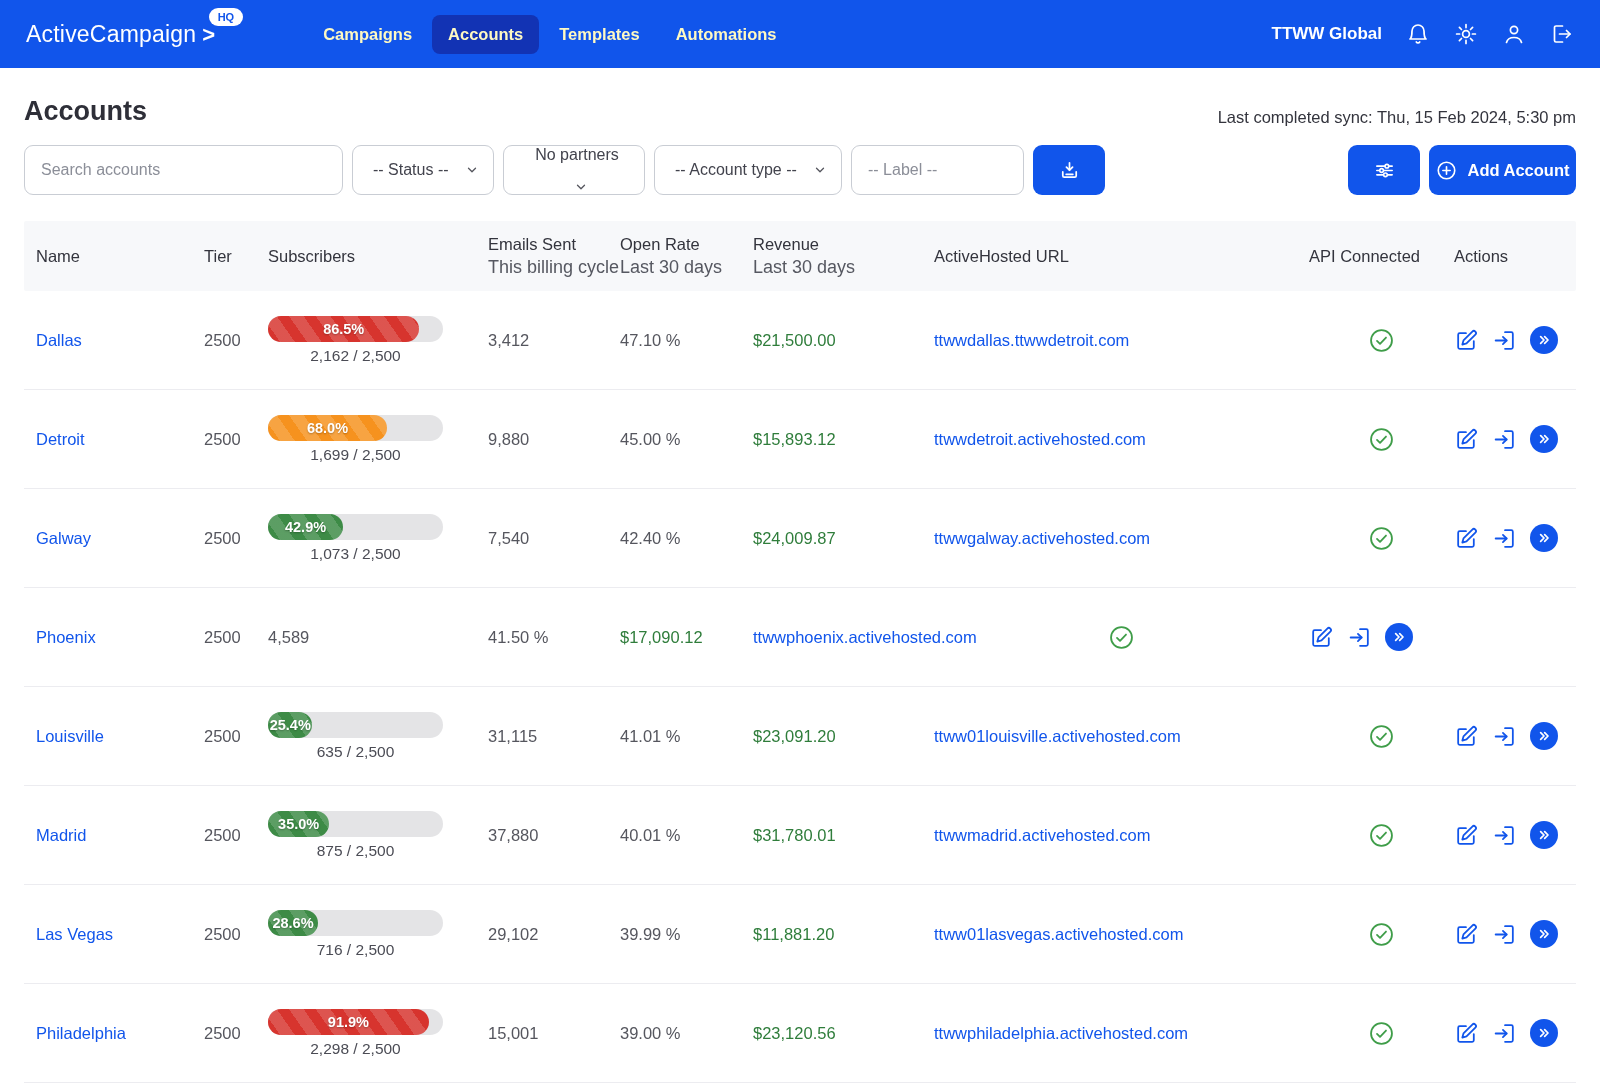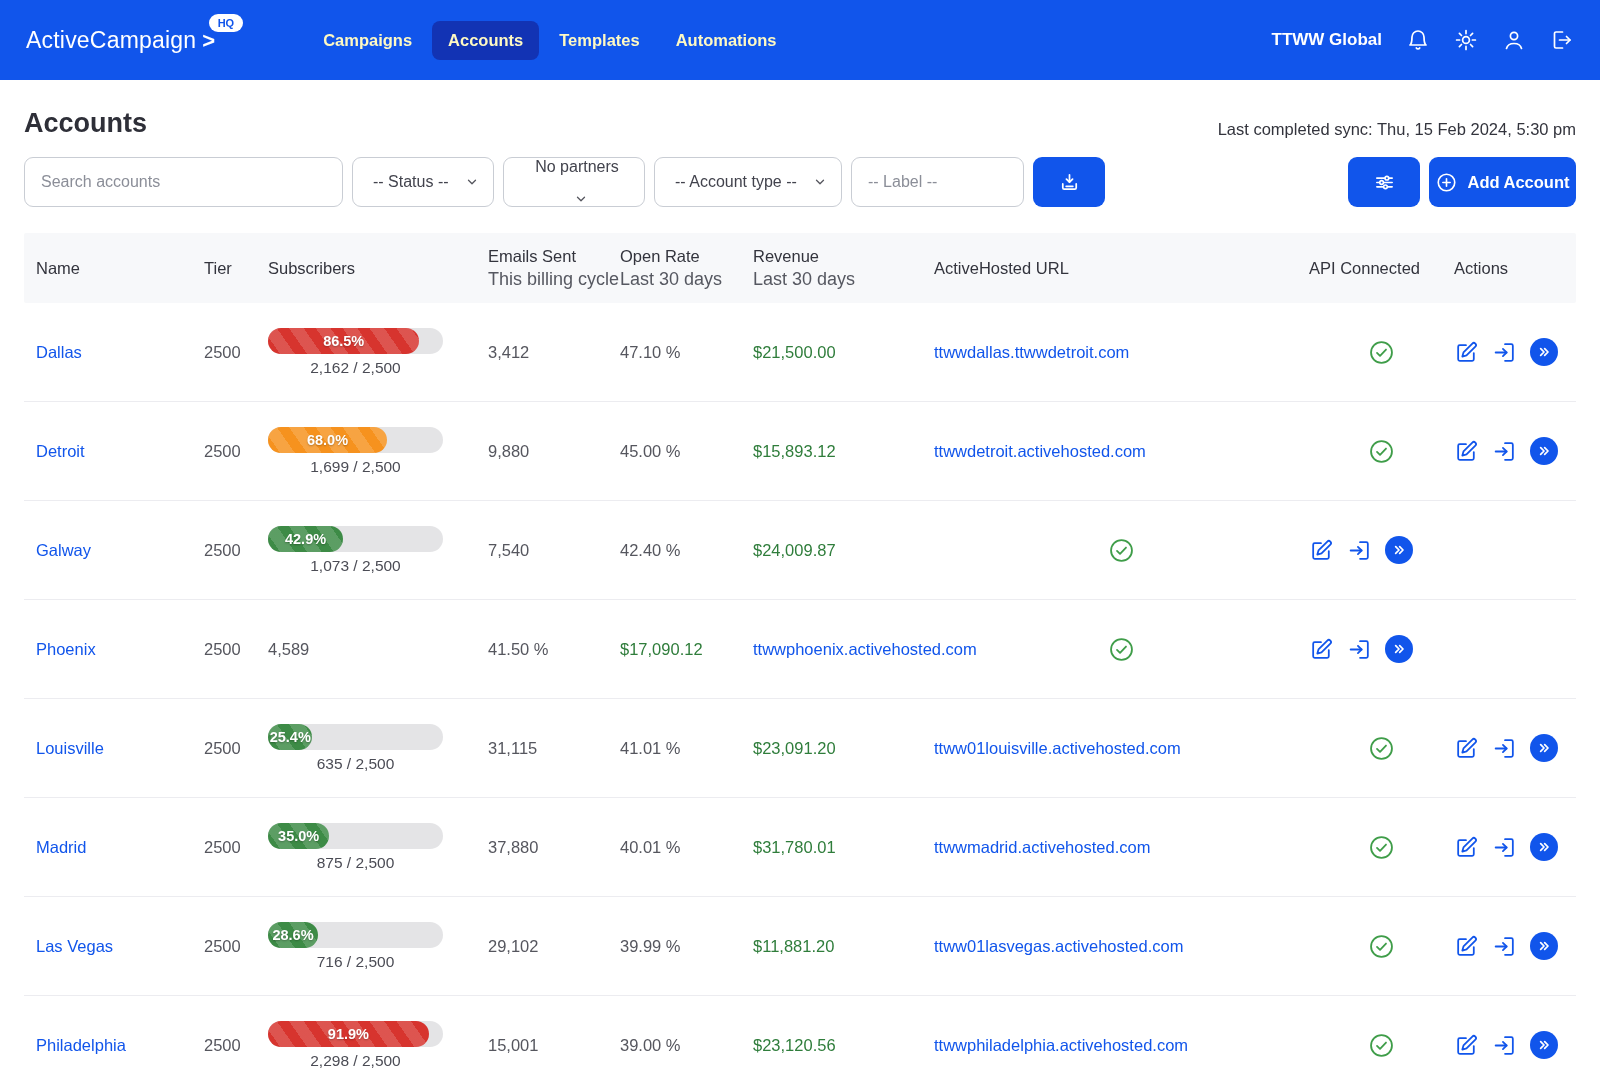--- a/index.html
+++ b/index.html
@@ -1,20 +1,20 @@
 <!DOCTYPE html>
 <html><head>
 <meta charset="utf-8">
 <style>
   * { margin:0; padding:0; box-sizing:border-box; }
   html,body { width:1600px; height:1084px; overflow:hidden; background:#fff;
     font-family:"Liberation Sans", sans-serif; color:#33343d; }
 
   
-  .topnav { height:80px; background:#1155eb; display:flex; align-items:center; padding:0 26px; }
+  .topnav { height:68px; background:#1155eb; display:flex; align-items:center; padding:0 26px; }
   .logo-wrap { position:relative; display:flex; align-items:center; color:#fff; }
   .logo-text { font-size:23px; letter-spacing:.2px; font-weight:400; }
   .logo-chev { font-size:22px; font-weight:700; margin-left:6px; margin-top:2px; }
   .hq-badge { position:absolute; top:-12px; right:-28px; background:#fff; color:#1155eb;
     font-size:11px; font-weight:700; padding:3px 9px; border-radius:11px; }
   .nav-items { display:flex; margin-left:92px; gap:4px; list-style:none; }
   .nav-item { color:#fef9c3; font-size:16.5px; font-weight:600; padding:10px 16px; border-radius:8px;
     cursor:pointer; white-space:nowrap; }
   .nav-item.active { background:#1233b4; }
   .nav-right { margin-left:auto; display:flex; align-items:center; gap:24px; color:#fff; }
@@ -283,20 +283,21 @@
       <div class="bar">
         <div class="fill" style="width: 42.9%; background-color: rgb(61, 139, 70);">
           <span class="pct">42.9%</span>
         </div>
       </div>
       <div class="ratio">1,073 / 2,500</div>
     </div>
     <div class="cell">7,540</div>
     <div class="cell">42.40 %</div>
     <div class="cell revenue">$24,009.87</div>
+    <div class="cell"><a>ttwwgalway.activehosted.com</a></div>
     <div class="cell api-cell">
       <svg class="check-icon" viewBox="0 0 24 24" fill="none" stroke="currentColor" stroke-width="1.6" stroke-linecap="round" stroke-linejoin="round">
               <circle cx="12" cy="12" r="9.3"></circle>
               <path d="M8 12.3l2.7 2.7 5.3-5.6"></path>
             </svg>
     </div>
     <div class="cell actions-cell">
       <svg class="act-btn" viewBox="0 0 24 24" fill="none" stroke="currentColor" stroke-width="1.7" stroke-linecap="round" stroke-linejoin="round">
               <path d="M11.5 5H5.5A1.5 1.5 0 0 0 4 6.5v12A1.5 1.5 0 0 0 5.5 20h12a1.5 1.5 0 0 0 1.5-1.5v-6"></path>
               <path d="M17.6 3.4a2 2 0 0 1 2.9 2.9L12 14.8l-4 1.1 1.1-4z"></path>

